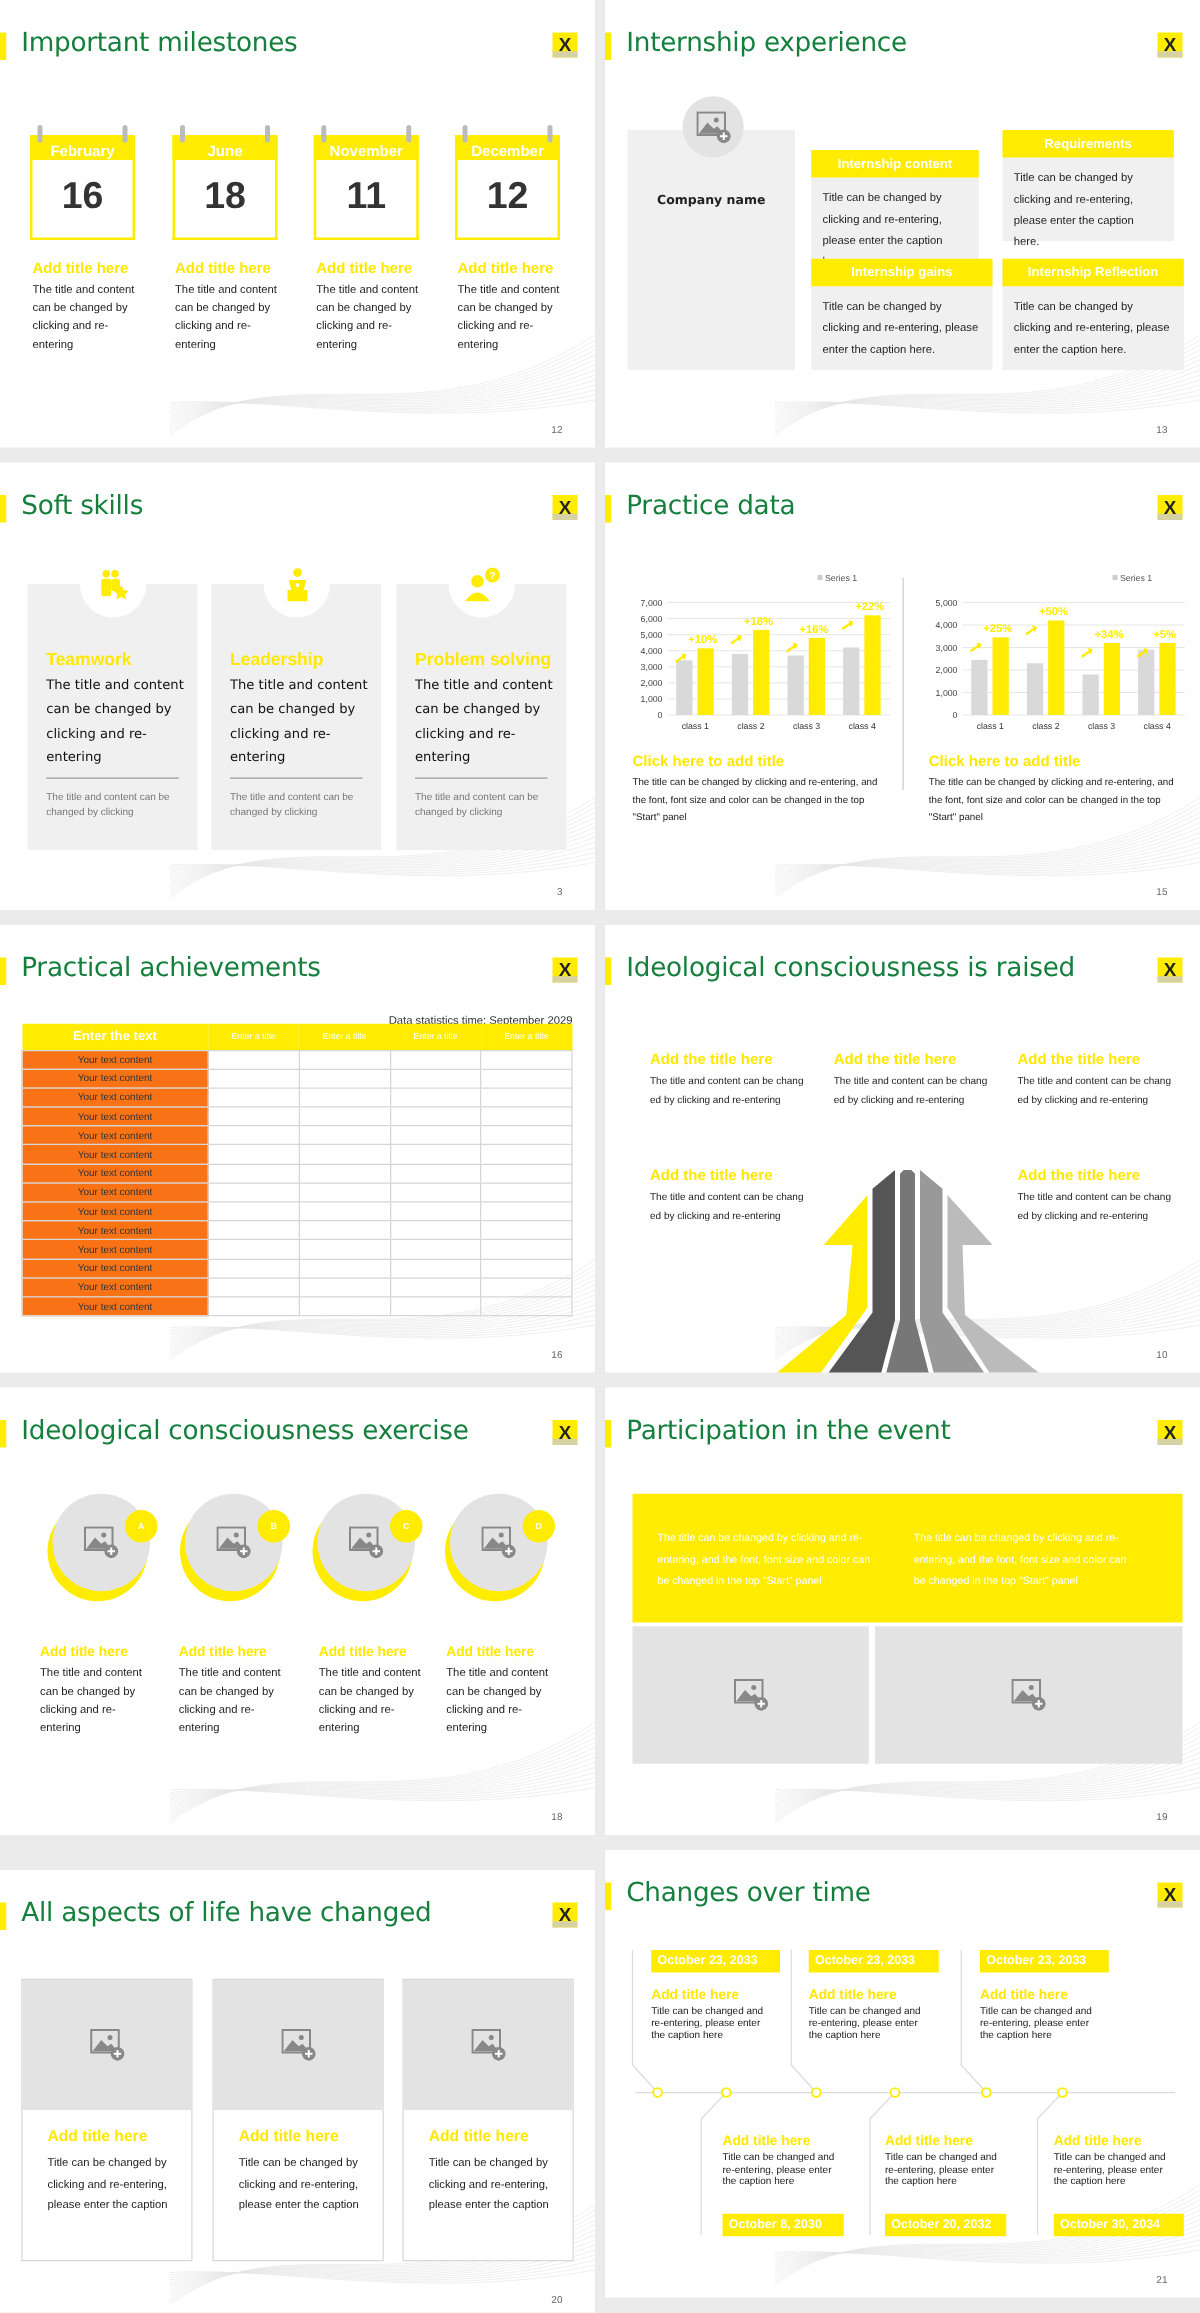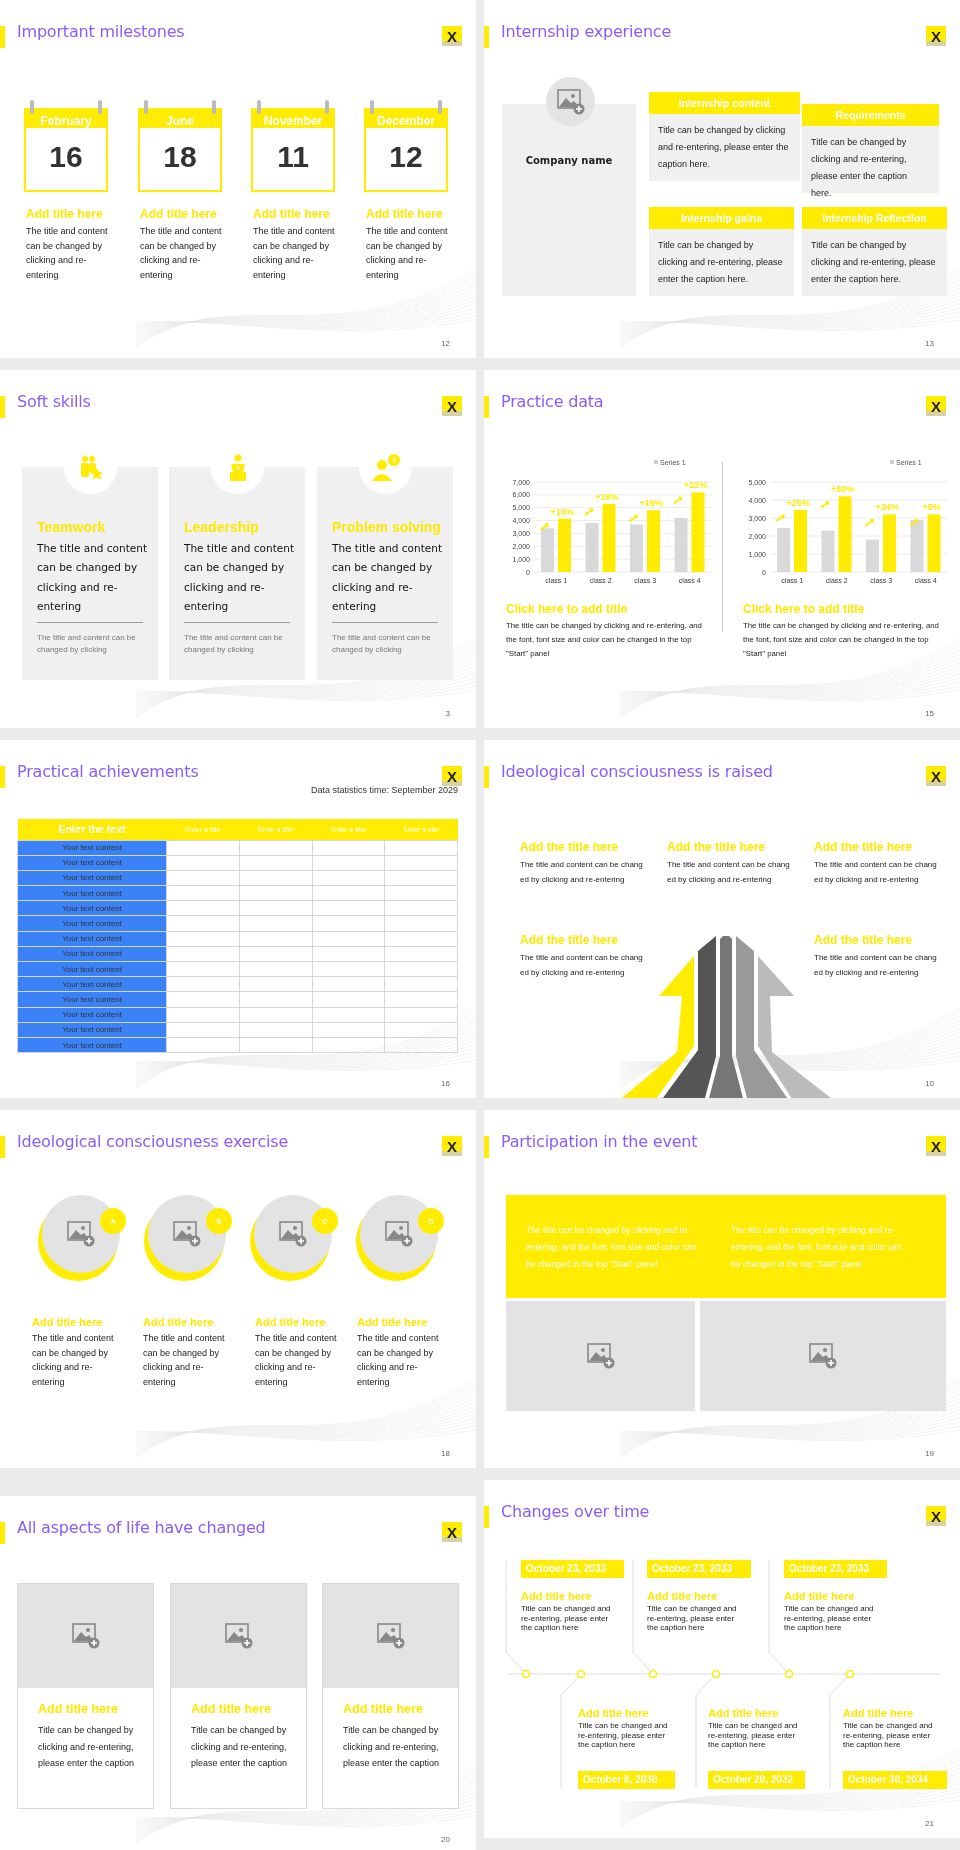--- a/index.html
+++ b/index.html
@@ -1,20 +1,20 @@
 <!DOCTYPE html>
 <html><head>
 <meta charset="utf-8">
 <style>
 *{box-sizing:border-box;margin:0;padding:0}
 html,body{width:960px;height:1850px;background:#ebebeb;font-family:"Liberation Sans",sans-serif;overflow:hidden}
 .grid{position:relative;width:960px;height:1850px}
 .slide{position:absolute;width:476px;height:358px;background:#fff;overflow:hidden}
 .slide .wave{position:absolute;right:0;bottom:0;width:340px;height:120px;opacity:.5;pointer-events:none}
-.s-title{position:absolute;left:17px;top:22px;font-family:"DejaVu Sans",sans-serif;font-size:16px;color:#8b5cf6;letter-spacing:-.2px}
+.s-title{position:absolute;left:17px;top:22px;font-family:"DejaVu Sans",sans-serif;font-size:21px;color:#15803d;letter-spacing:-.2px}
 .s-bar{position:absolute;left:0;top:26px;width:5px;height:22px;background:#ffec00}
 .logo{position:absolute;right:14px;top:26px;width:20px;height:20px;background:#ffec00;display:flex;align-items:center;justify-content:center;font-weight:bold;font-size:15px;color:#222}
 .logo::after{content:"";position:absolute;left:0;right:0;bottom:0;height:5px;background:#ccc;opacity:.8}
 .logo span{position:relative;z-index:1;line-height:1}
 .pnum{position:absolute;right:26px;bottom:10px;font-size:8px;color:#666}
 .yt{color:#ffe800;font-weight:bold}
 .imgph{display:flex;align-items:center;justify-content:center}
 
 .cal{position:absolute;top:108px;width:84px;height:84px}
 .cal .hd{height:20px;background:#ffec00;color:#fff;font-weight:bold;font-size:12px;text-align:center;line-height:22px;border:2px solid #ffec00}
@@ -35,21 +35,21 @@
 .skill .ln{position:absolute;left:15px;right:15px;top:155px;height:1px;background:#999}
 .skill .s{position:absolute;left:15px;top:165px;width:115px;font-size:8px;color:#777;line-height:12px}
 
 .chart svg{display:block}
 
 table.t16{position:absolute;left:17px;top:79px;width:441px;border-collapse:collapse;font-size:8px}
 table.t16 th{background:#ffec00;color:#fff;height:21px;font-weight:bold}
 table.t16 th.first{font-size:10.5px}
 table.t16 th.sm{font-size:7px;font-weight:normal}
 table.t16 td{height:15.2px;border:1px solid #d6d6d6;text-align:center;color:#333}
-table.t16 td.first{background:#3b82f6}
+table.t16 td.first{background:#f97316}
 
 .ib{position:absolute;width:128px}
 .ib .t{font-size:12px;margin-bottom:4px}
 .ib .b{font-size:8px;line-height:14.5px;color:#222}
 
 .exc{position:absolute;top:85px;width:80px;height:85px}
 .exc .y{position:absolute;left:0;top:6px;width:80px;height:80px;border-radius:50%;background:#ffec00}
 .exc .g{position:absolute;left:4px;top:0;width:78px;height:78px;border-radius:50%;background:#e4e3e4}
 .exc .g .imgph{width:100%;height:100%}
 .exc .badge{position:absolute;left:62px;top:13px;width:26px;height:26px;border-radius:50%;background:#ffec00;color:#fff;font-size:7px;font-weight:bold;display:flex;align-items:center;justify-content:center}
@@ -164,21 +164,21 @@
   </div>
   <div style="position:absolute;left:62px;top:77px;width:49px;height:49px;border-radius:50%;background:#e4e3e4" class="imgph">
     <svg width="28" height="26" viewBox="0 0 28 26">
           <rect x="1" y="1" width="22" height="18" fill="none" stroke="#888" stroke-width="1.6"></rect>
           <circle cx="16" cy="7" r="2" fill="#888"></circle>
           <path d="M2 18 L9 9 L14 14 L17 12 L22 18 Z" fill="#888"></path>
           <circle cx="22" cy="20" r="5.5" fill="#888"></circle>
           <path d="M22 17 v6 M19 20 h6" stroke="#fff" stroke-width="1.6"></path>
         </svg>
   </div>
-  <div class="gbox" style="left:165px;top:92px;width:151px;height:89px">
+  <div class="gbox" style="left:165px;top:120px;width:134px;height:89px">
       <div class="yhd">Internship content</div>
       <div class="cbody">Title can be changed by clicking and re-entering, please enter the caption here.</div>
       </div>
       <div class="gbox" style="left:318px;top:104px;width:137px;height:89px">
       <div class="yhd">Requirements</div>
       <div class="cbody">Title can be changed by clicking and re-entering, please enter the caption here.</div>
       </div>
       <div class="gbox" style="left:165px;top:207px;width:145px;height:89px">
       <div class="yhd">Internship gains</div>
       <div class="cbody">Title can be changed by clicking and re-entering, please enter the caption here.</div>
@@ -387,21 +387,21 @@
         <path d="M0 90 C90 70 200 110 340 70" stroke="#ccc" stroke-width=".5" fill="none"></path>
         <path d="M0 88 C90 73 200 109 340 74" stroke="#ccc" stroke-width=".5" fill="none"></path>
         <path d="M0 86 C90 76 200 108 340 78" stroke="#ccc" stroke-width=".5" fill="none"></path>
         <path d="M0 84 C90 79 200 107 340 82" stroke="#ccc" stroke-width=".5" fill="none"></path>
       </svg>
   <div class="s-bar"></div>
   <div class="s-title">Practical achievements</div>
   <div class="logo">
         <span>X</span>
       </div>
-  <div style="position:absolute;right:18px;top:45px;font-size:9px;color:#333">Data statistics time: September 2029</div>
+  <div style="position:absolute;right:18px;top:71px;font-size:9px;color:#333">Data statistics time: September 2029</div>
   <table class="t16">
     <thead>
           <tr id="s16head">
             <th class="first" style="width:149px">Enter the text</th>
             <th class="sm" style="">Enter a title</th>
             <th class="sm" style="">Enter a title</th>
             <th class="sm" style="">Enter a title</th>
             <th class="sm" style="">Enter a title</th>
           </tr>
         </thead>

